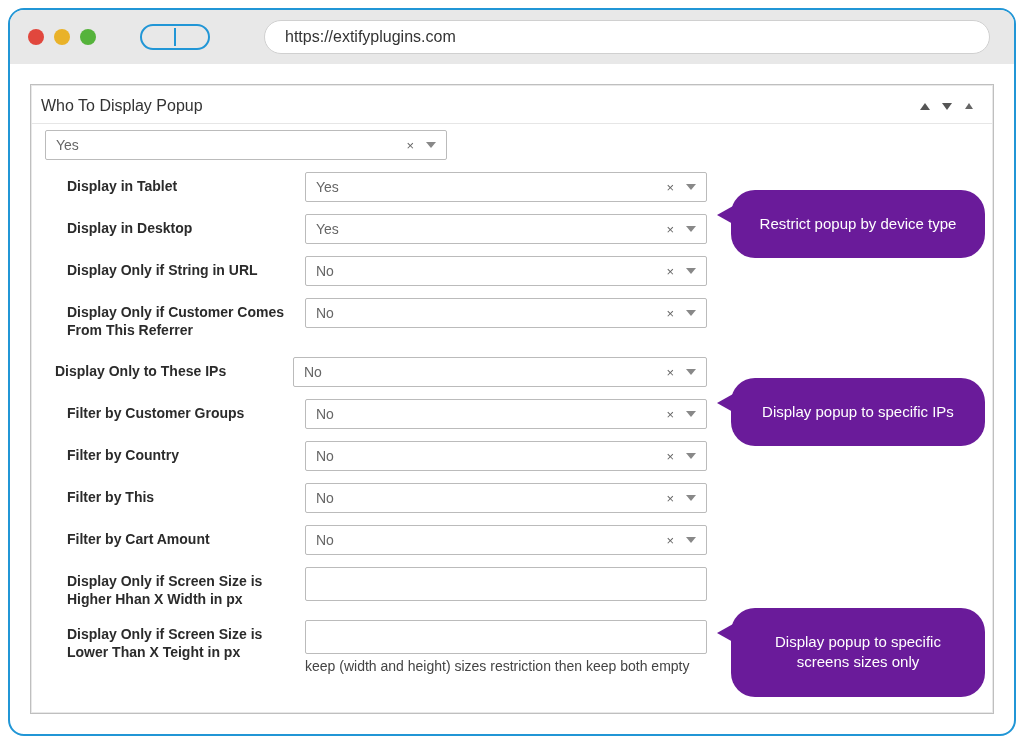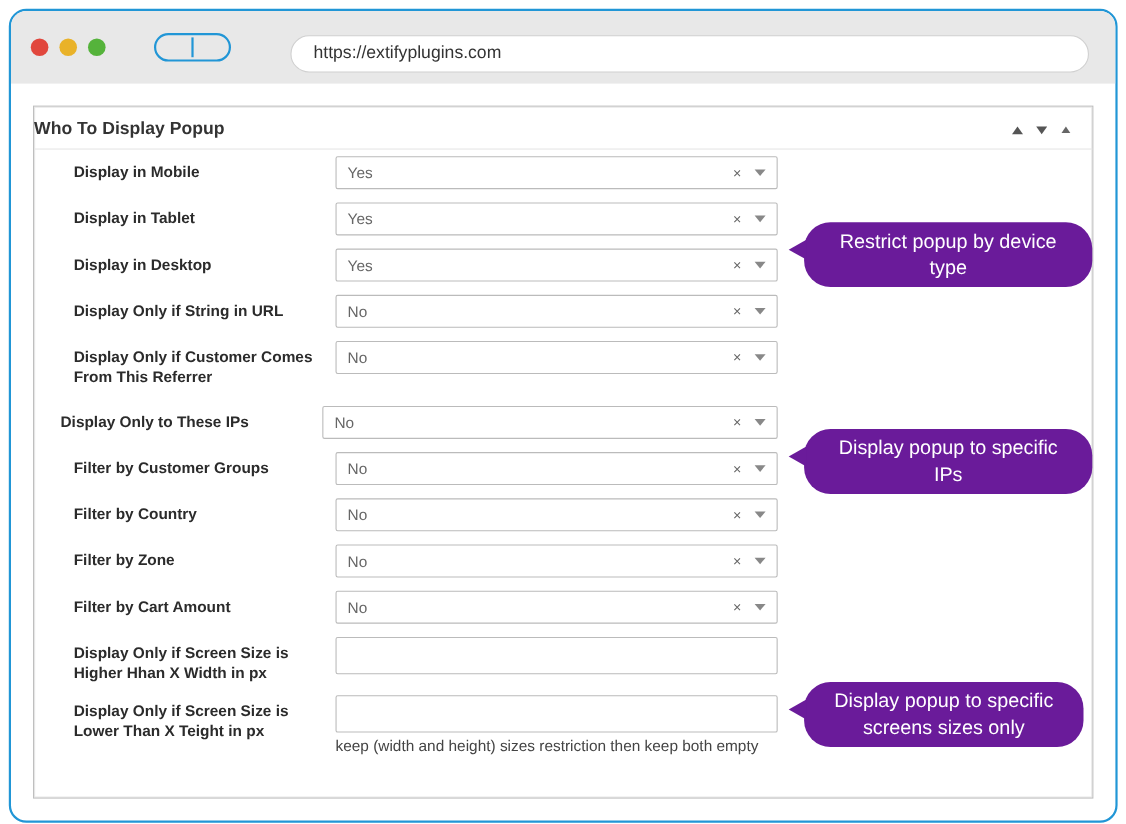--- a/index.html
+++ b/index.html
@@ -33,36 +33,36 @@
     width: 70px; height: 26px;
     border: 2px solid #2196d6; border-radius: 13px;
     position: relative; margin-left: 30px;
   }
   .pill::after {
     content:""; position:absolute; left:50%; top:2px; bottom:2px;
     width:2px; background:#2196d6; transform:translateX(-50%);
   }
   .url-bar {
     flex: 1; background:#fff; border:1px solid #d0d0d0; border-radius: 20px;
-    padding: 7px 20px; font-size: 16px; color:#333; margin-left: 40px; margin-right: 6px; margin-top: 12px;
+    padding: 7px 20px; font-size: 16px; color:#333; margin-left: 40px; margin-right: 6px;
   }
   .content-wrap { padding: 20px; }
   .panel {
     border: 1px solid #bfbfbf;
     background: #fff;
     padding: 0 0 18px 0;
     min-height: 630px;
     position: relative;
     box-shadow: inset 0 0 0 1px #e8e8e8;
   }
   .panel-header {
     display: flex; justify-content: space-between; align-items: center;
-    padding: 12px 18px 8px 0;
+    padding: 12px 18px 8px 10px;
     border-bottom: 1px solid #e6e6e6;
-    font-size: 16px; font-weight: 700; color:#333;
+    font-size: 16px; font-weight: 400; color:#333;
   }
   .panel-actions { display:flex; gap: 10px; }
   .panel-icon {
     width: 12px; height: 12px; display:inline-flex; align-items:center; justify-content:center;
     color:#666; font-size: 13px; line-height: 1; cursor:pointer;
   }
   .chev { display:inline-block; width:0; height:0; border-left:5px solid transparent; border-right:5px solid transparent; }
   .chev.up { border-bottom: 7px solid #555; }
   .chev.down { border-top: 7px solid #555; }
   .chev.small-up { border-left:4px solid transparent; border-right:4px solid transparent; border-bottom:6px solid #666; }
@@ -104,22 +104,22 @@
   }
   .hint {
     font-size: 14px; color:#444; padding: 4px 0 0 0;
   }
   .hint .b { font-weight:400; }
 
   .callout {
     position:absolute;
     background:#6a1b9a;
     color:#fff;
-    font-size: 18px;
-    padding: 5px 22px;
+    font-size: 15px;
+    padding: 24px 22px;
     border-radius: 24px;
     min-width: 254px;
     text-align:center;
     line-height:1.35;
   }
   .callout::before {
     content:"";
     position:absolute;
     left:-14px; top:16px;
     width:0; height:0;
@@ -159,21 +159,20 @@
             </span>
           <span class="panel-icon">
               <span class="chev small-up"></span>
             </span>
         </div>
       </div>
 
       <div class="form-rows">
 
         <div class="row">
-          <div class="row-label">Display in Mobile</div>
           <div class="row-field">
             <div class="select">
               <span>Yes</span>
               <span class="clear">×</span>
               <span class="caret"></span>
             </div>
           </div>
         </div>
 
         <div class="row">
@@ -247,21 +246,21 @@
           <div class="row-field">
             <div class="select">
               <span>No</span>
               <span class="clear">×</span>
               <span class="caret"></span>
             </div>
           </div>
         </div>
 
         <div class="row">
-          <div class="row-label">Filter by Zone</div>
+          <div class="row-label">Filter by This</div>
           <div class="row-field">
             <div class="select">
               <span>No</span>
               <span class="clear">×</span>
               <span class="caret"></span>
             </div>
           </div>
         </div>
 
         <div class="row">

